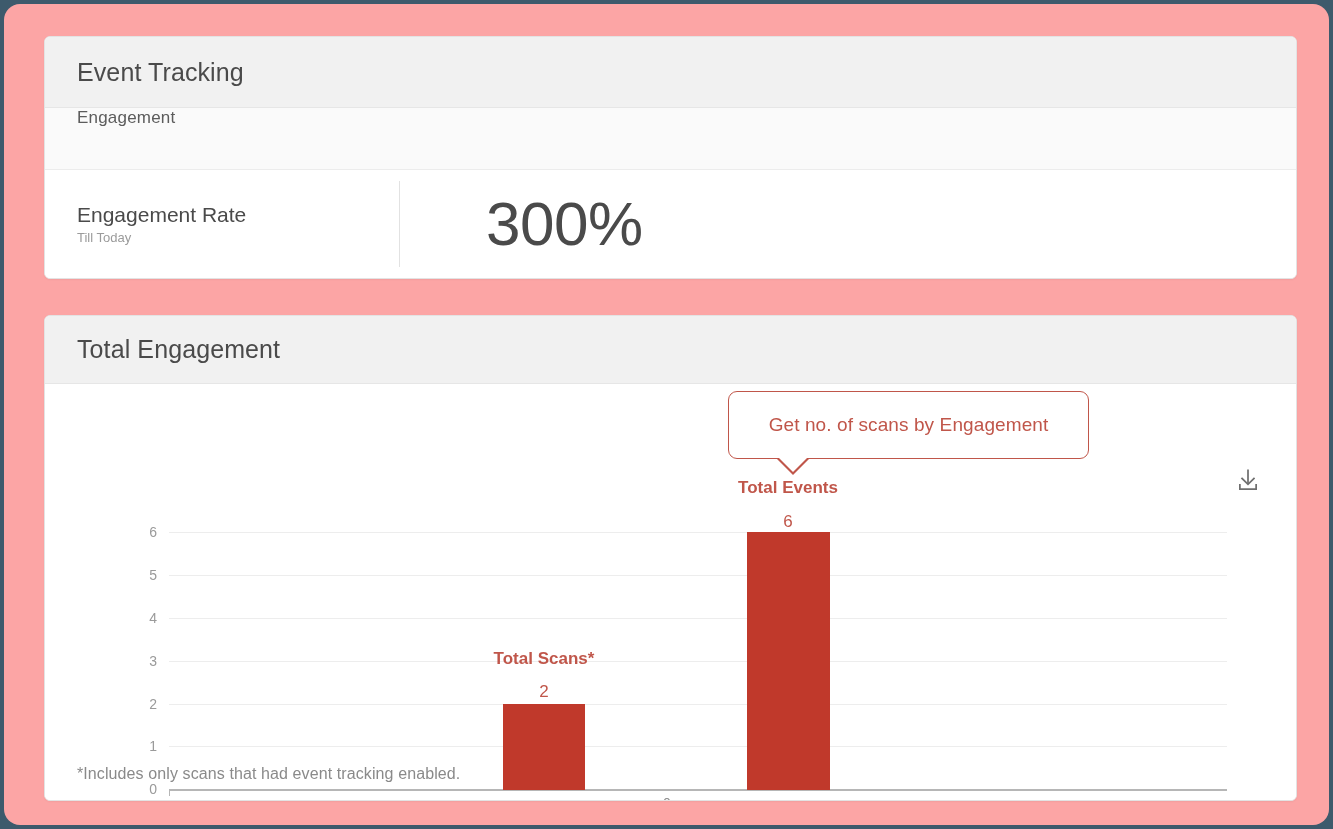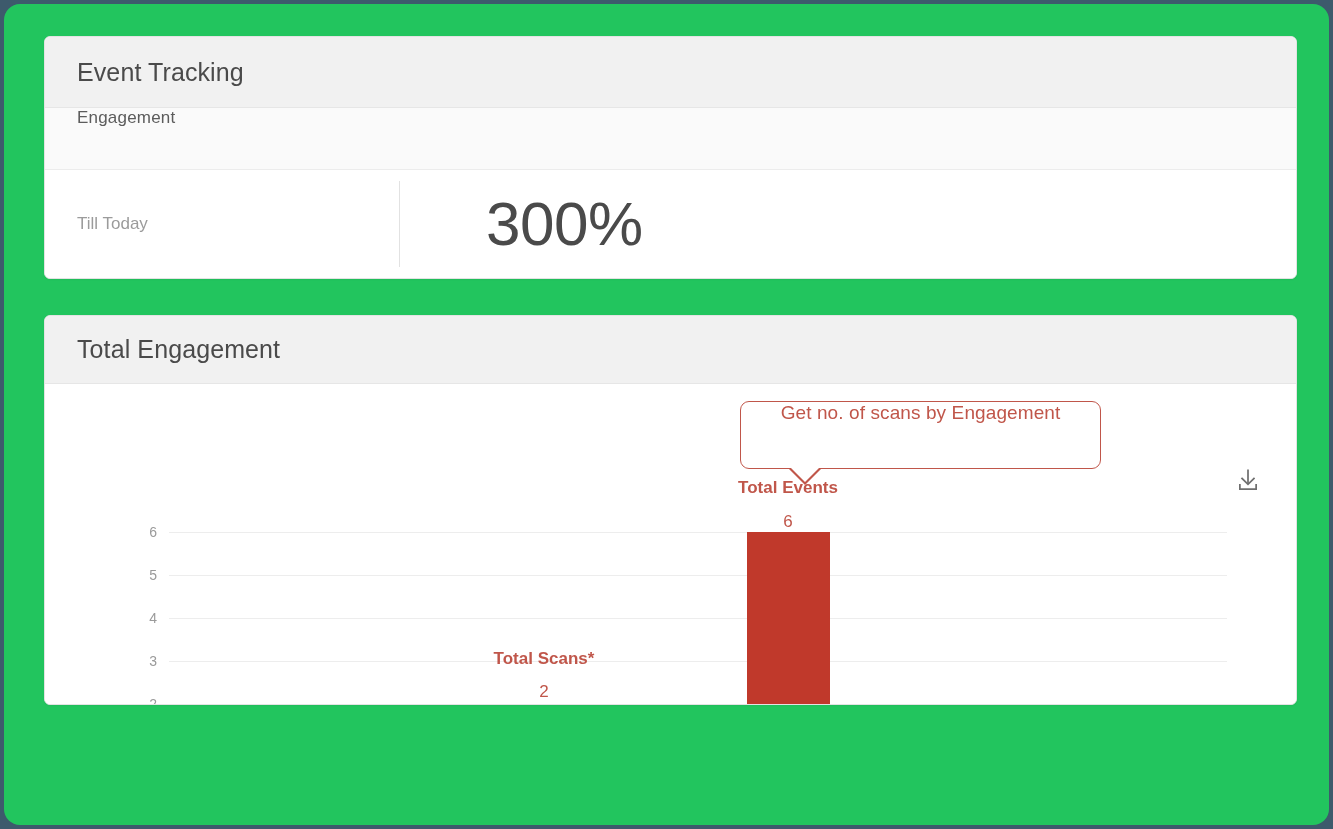--- a/index.html
+++ b/index.html
@@ -15,21 +15,21 @@
     font-family: "Liberation Sans", sans-serif;
     -webkit-font-smoothing: antialiased;
   }
 
   #page {
     position: absolute;
     left: 4px;
     top: 4px;
     width: 1325px;
     height: 821px;
-    background: #22c55e;
+    background: #fca5a5;
     border-radius: 16px;
     overflow: hidden;
   }
 
   
   .card {
     position: absolute;
     background: #ffffff;
     border: 1px solid #e3e3e3;
     border-radius: 6px;
@@ -93,21 +93,21 @@
     justify-content: center;
   }
 
   .metric-name {
     font-size: 21px;
     color: #4a4a4a;
     line-height: 1.35;
   }
 
   .metric-sub {
-    font-size: 17px;
+    font-size: 13px;
     color: #9b9b9b;
     line-height: 1.35;
   }
 
   .metric-divider {
     width: 1px;
     height: 86px;
     background: #e2e2e2;
     margin-right: 42px;
   }
@@ -119,21 +119,21 @@
     line-height: 1;
     letter-spacing: -0.5px;
     margin-left: 44px;
   }
 
   
   #card-total-engagement {
     left: 40px;
     top: 311px;
     width: 1253px;
-    height: 390px;
+    height: 486px;
   }
 
   #card-total-engagement .card-header { height: 68px; }
 
   .chart-body {
     position: relative;
     height: 417px;
     background: #ffffff;
   }
 
@@ -144,31 +144,30 @@
     top: 83px;
     width: 26px;
     height: 26px;
     cursor: pointer;
   }
 
   
   .callout {
     position: absolute;
     left: 683px;
-    top: 17px;
+    top: 7px;
     width: 361px;
     height: 68px;
     background: #ffffff;
     border: 1.4px solid #c0564a;
     border-radius: 9px;
     display: flex;
-    align-items: flex-start;
+    align-items: center;
     justify-content: center;
     z-index: 20;
-    margin-left: 12px;
   }
 
   .callout-text {
     font-size: 19px;
     color: #c0564a;
     letter-spacing: 0.1px;
     white-space: nowrap;
   }
 
   .callout-arrow-outer,
@@ -284,20 +283,21 @@
     <div class="card-header">
       <span class="card-title">Event Tracking</span>
     </div>
 
     <div class="subheader">
       <span class="subheader-label">Engagement</span>
     </div>
 
     <div class="metric-row">
       <div class="metric-labels">
+        <span class="metric-name">Engagement Rate</span>
         <span class="metric-sub">Till Today</span>
       </div>
       <div class="metric-divider"></div>
       <span class="metric-value">300%</span>
     </div>
   </div>
 
   <div class="card" id="card-total-engagement">
 
     <div class="card-header">
@@ -345,16 +345,17 @@
         <div class="bar" style="left:458px; top:320px; width:82px; height:86px"></div>
         <div class="bar-series-label" style="left:499px; top:265px">Total Scans*</div>
         <div class="bar-value-label" style="left:499px; top:298px">2</div>
 
         <div class="bar" style="left:702px; top:148px; width:83px; height:258px"></div>
         <div class="bar-series-label" style="left:743px; top:94px">Total Events</div>
         <div class="bar-value-label" style="left:743px; top:128px">6</div>
 
       </div>
 
+      <div class="chart-footnote">*Includes only scans that had event tracking enabled.</div>
     </div>
   </div>
 
 </div>
 
 </body></html>

